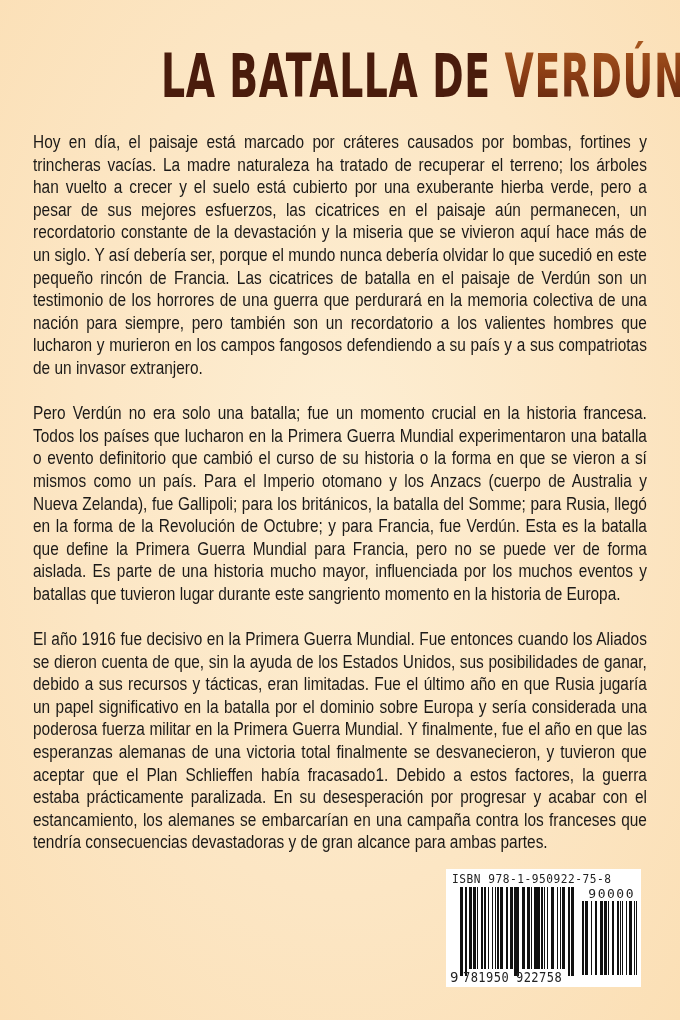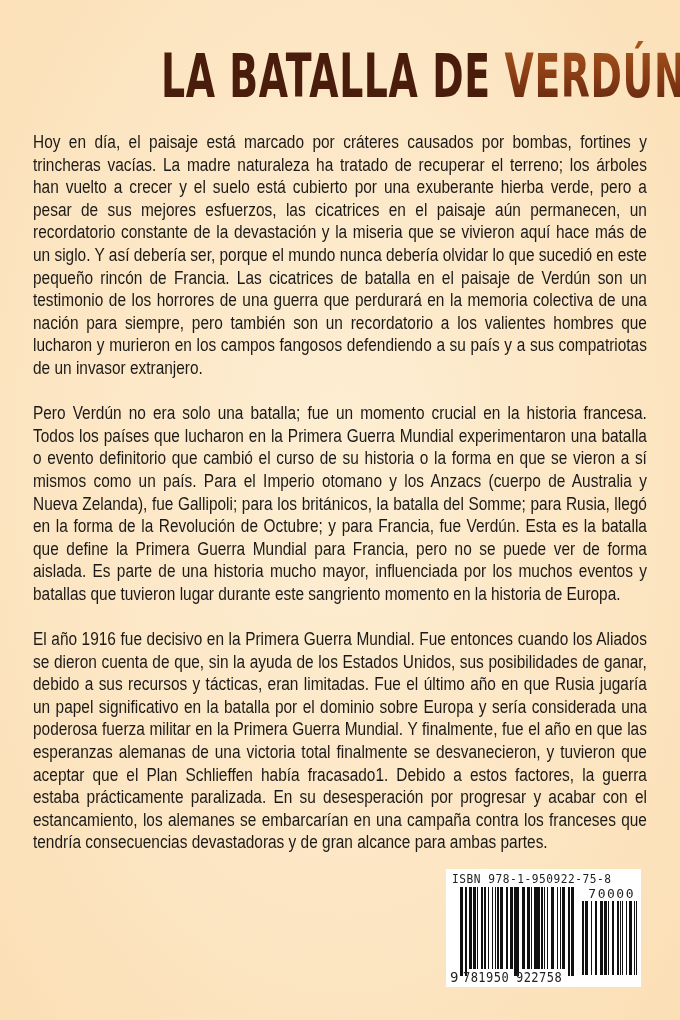--- a/index.html
+++ b/index.html
@@ -70,21 +70,21 @@
 </div>
 
 <div class="body-text">
   <p>Hoy en día, el paisaje está marcado por cráteres causados por bombas, fortines y trincheras vacías. La madre naturaleza ha tratado de recuperar el terreno; los árboles han vuelto a crecer y el suelo está cubierto por una exuberante hierba verde, pero a pesar de sus mejores esfuerzos, las cicatrices en el paisaje aún permanecen, un recordatorio constante de la devastación y la miseria que se vivieron aquí hace más de un siglo. Y así debería ser, porque el mundo nunca debería olvidar lo que sucedió en este pequeño rincón de Francia. Las cicatrices de batalla en el paisaje de Verdún son un testimonio de los horrores de una guerra que perdurará en la memoria colectiva de una nación para siempre, pero también son un recordatorio a los valientes hombres que lucharon y murieron en los campos fangosos defendiendo a su país y a sus compatriotas de un invasor extranjero.</p>
   <p>Pero Verdún no era solo una batalla; fue un momento crucial en la historia francesa. Todos los países que lucharon en la Primera Guerra Mundial experimentaron una batalla o evento definitorio que cambió el curso de su historia o la forma en que se vieron a sí mismos como un país. Para el Imperio otomano y los Anzacs (cuerpo de Australia y Nueva Zelanda), fue Gallipoli; para los británicos, la batalla del Somme; para Rusia, llegó en la forma de la Revolución de Octubre; y para Francia, fue Verdún. Esta es la batalla que define la Primera Guerra Mundial para Francia, pero no se puede ver de forma aislada. Es parte de una historia mucho mayor, influenciada por los muchos eventos y batallas que tuvieron lugar durante este sangriento momento en la historia de Europa.</p>
   <p>El año 1916 fue decisivo en la Primera Guerra Mundial. Fue entonces cuando los Aliados se dieron cuenta de que, sin la ayuda de los Estados Unidos, sus posibilidades de ganar, debido a sus recursos y tácticas, eran limitadas. Fue el último año en que Rusia jugaría un papel significativo en la batalla por el dominio sobre Europa y sería considerada una poderosa fuerza militar en la Primera Guerra Mundial. Y finalmente, fue el año en que las esperanzas alemanas de una victoria total finalmente se desvanecieron, y tuvieron que aceptar que el Plan Schlieffen había fracasado1. Debido a estos factores, la guerra estaba prácticamente paralizada. En su desesperación por progresar y acabar con el estancamiento, los alemanes se embarcarían en una campaña contra los franceses que tendría consecuencias devastadoras y de gran alcance para ambas partes.</p>
 </div>
 
 <div class="barcode-box">
   <div class="isbn-label">ISBN 978-1-950922-75-8</div>
-  <div class="addon-label">70000</div>
+  <div class="addon-label">90000</div>
   <div class="bars main-bars" id="main-bars">
       <span style="width: 3px; background: rgb(17, 17, 17); height: 108%;"></span>
       <span style="width: 2px; background: transparent; height: 108%;"></span>
       <span style="width: 3px; background: rgb(17, 17, 17); height: 108%;"></span>
       <span style="width: 2px; background: transparent;"></span>
       <span style="width: 3px; background: rgb(17, 17, 17);"></span>
       <span style="width: 1px; background: transparent;"></span>
       <span style="width: 3px; background: rgb(17, 17, 17);"></span>
       <span style="width: 2px; background: transparent;"></span>
       <span style="width: 1px; background: rgb(17, 17, 17);"></span>

